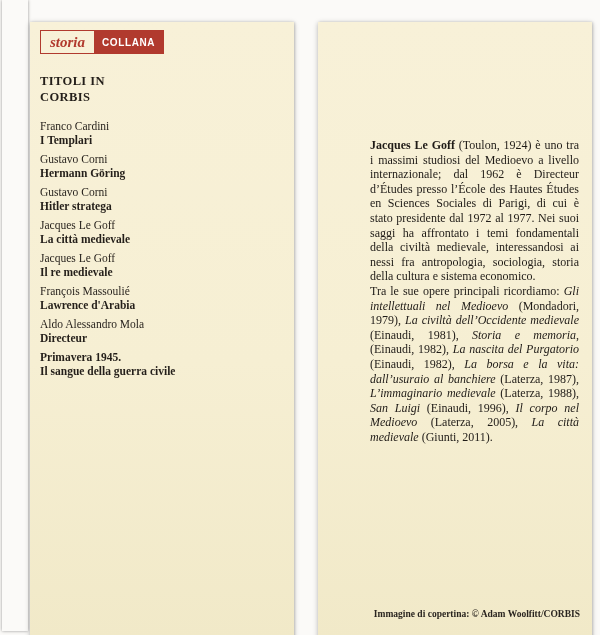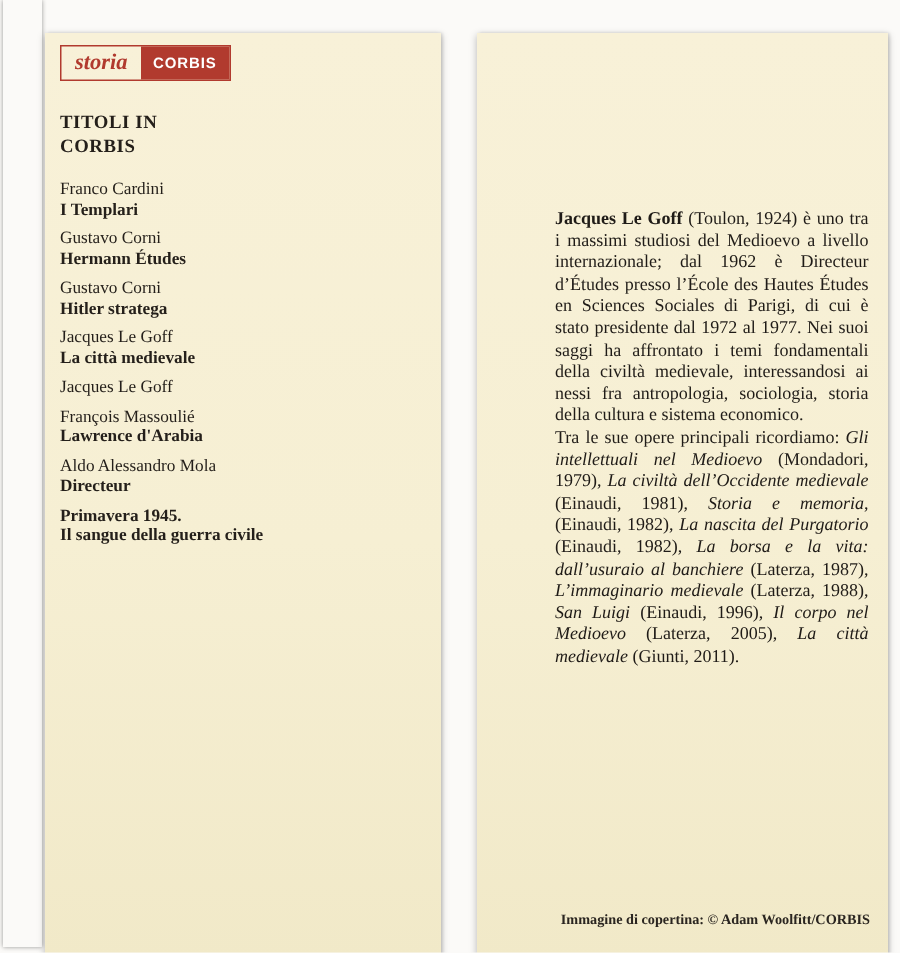--- a/index.html
+++ b/index.html
@@ -98,44 +98,45 @@
 </head>
 <body>
 
 <div class="page">
 
   <div class="cover-strip"></div>
 
   <div class="panel left-panel">
     <div class="logo">
       <span class="logo-storia">storia</span>
-      <span class="logo-pocket">CORBIS</span>
+      <span class="logo-pocket">COLLANA</span>
     </div>
 
     <h2 class="collana-heading">TITOLI IN CORBIS</h2>
 
     <ul class="entries" id="entries">
         <li>
           <div class="author">Franco Cardini</div>
           <div class="title">I Templari</div>
         </li>
         <li>
           <div class="author">Gustavo Corni</div>
-          <div class="title">Hermann Études</div>
+          <div class="title">Hermann Göring</div>
         </li>
         <li>
           <div class="author">Gustavo Corni</div>
           <div class="title">Hitler stratega</div>
         </li>
         <li>
           <div class="author">Jacques Le Goff</div>
           <div class="title">La città medievale</div>
         </li>
         <li>
           <div class="author">Jacques Le Goff</div>
+          <div class="title">Il re medievale</div>
         </li>
         <li>
           <div class="author">François Massoulié</div>
           <div class="title">Lawrence d'Arabia</div>
         </li>
         <li>
           <div class="author">Aldo Alessandro Mola</div>
           <div class="title">Directeur</div>
         </li>
         <li>

